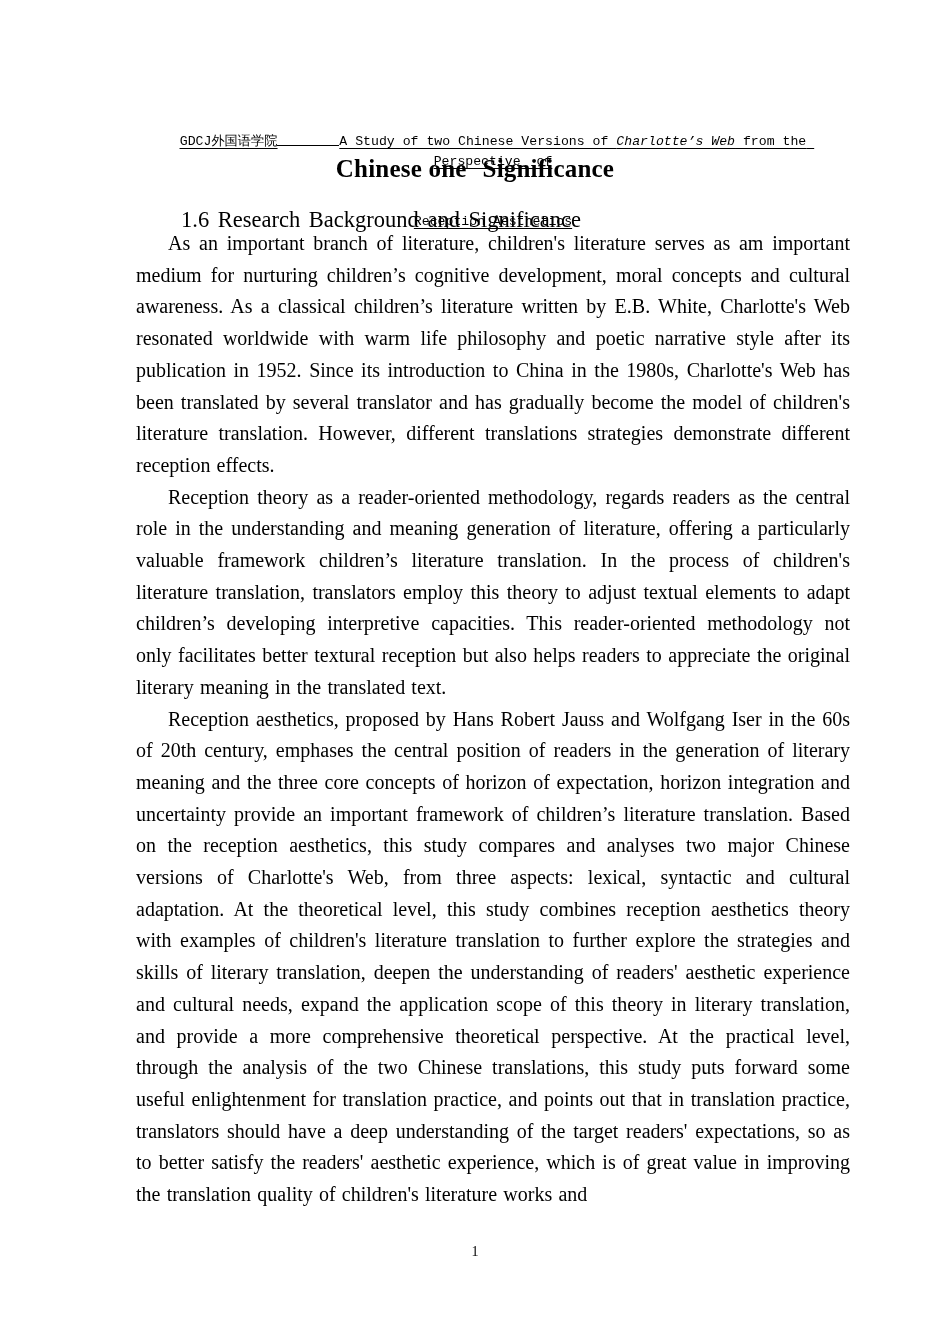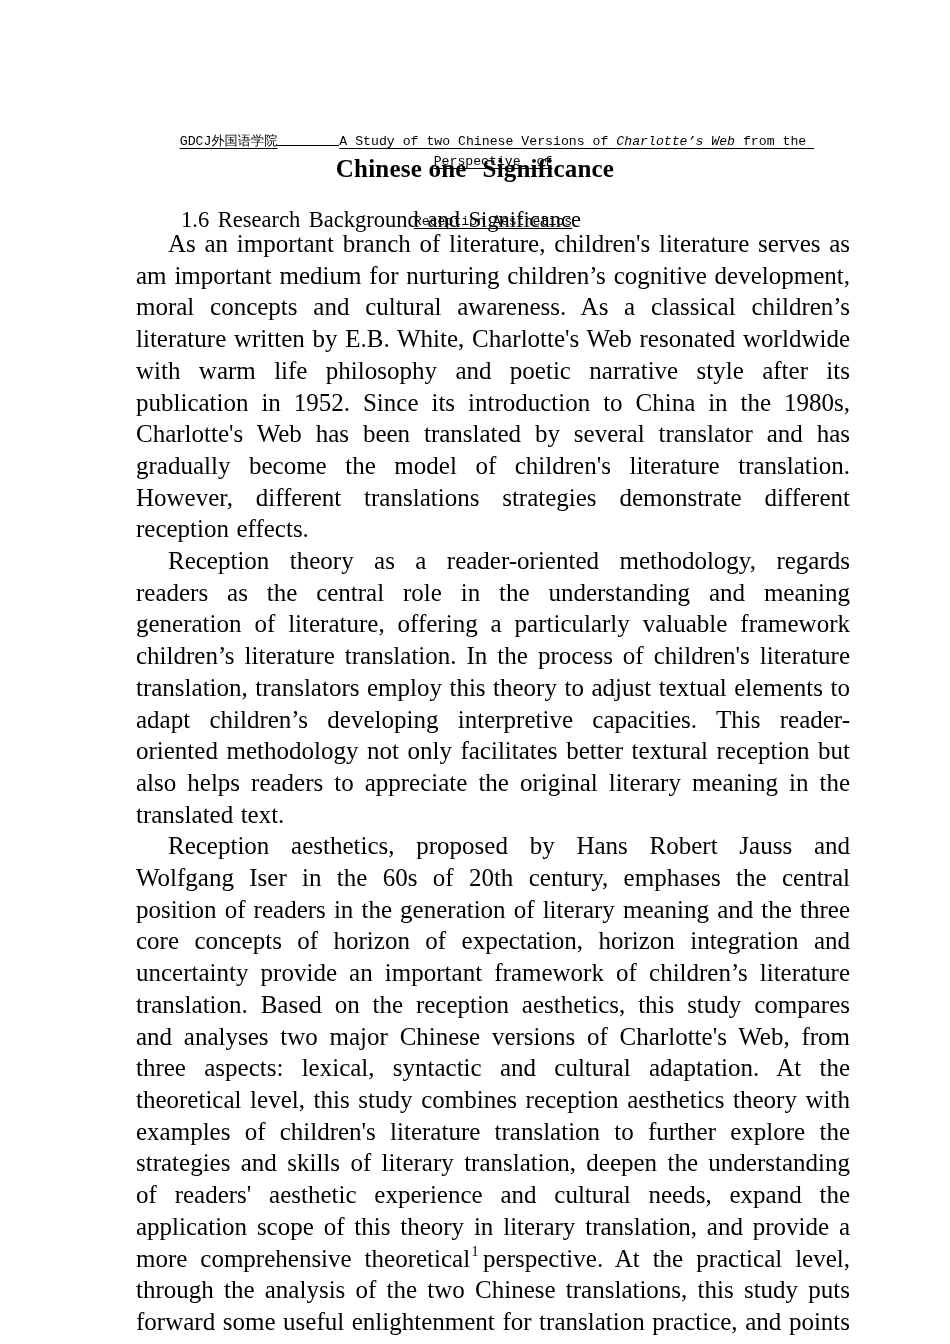--- a/index.html
+++ b/index.html
@@ -99,21 +99,21 @@
 
   
   .body-block {
     position: absolute;
     left: 136px;
     top: 228px;
     width: 714px;
   }
   .body-block p {
     margin: 0;
-    font-size: 25px;
+    font-size: 20px;
     line-height: 31.7px;
     text-align: justify;
     text-justify: inter-word;
     text-indent: 32px;
     word-spacing: 1.2px;
     hyphens: none;
   }
   .body-block p.last-para {
     
   }

